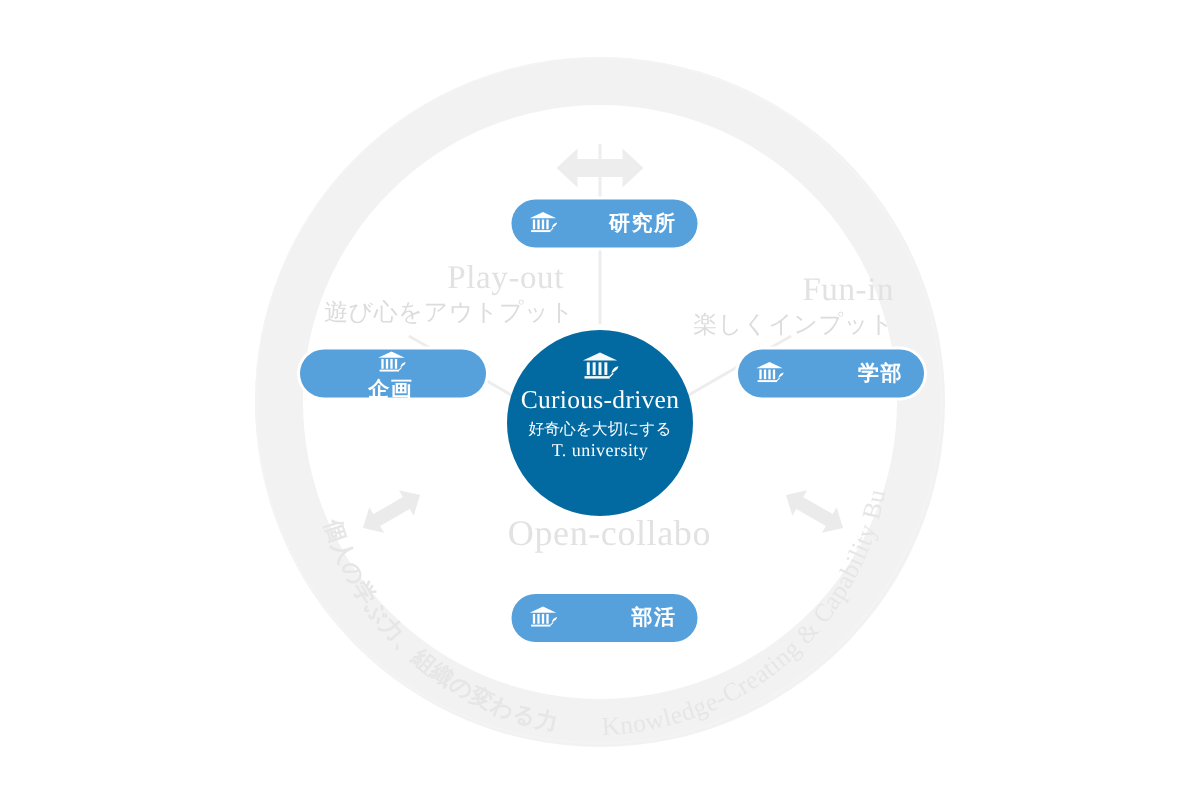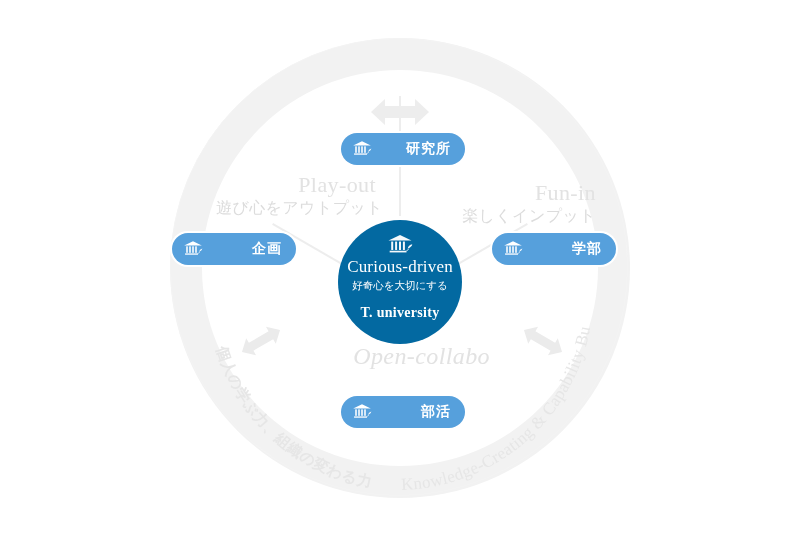--- a/index.html
+++ b/index.html
@@ -75,26 +75,24 @@
     white-space: nowrap;
   }
   .center-sub {
     font-size: 10.5px;
     color: #ffffff;
     margin-top: 2px;
     white-space: nowrap;
   }
   .center-uni {
     font-family: "Liberation Serif", "DejaVu Serif", serif;
-    font-size: 14px;
+    font-size: 12px;
     color: #ffffff;
-    margin-top: 12px;
     letter-spacing: .3px;
     white-space: nowrap;
-    font-weight: bold;
   }
 
   
   .spoke {
     position: absolute;
     background: #ededed;
     z-index: 2;
   }
   .spoke-up {
     left: 399px; top: 96px;
@@ -138,21 +136,21 @@
     letter-spacing: .4px;
   }
   .section .jp {
     font-size: 16px;
     color: #dcdcdc;
     margin-top: 1px;
     letter-spacing: .4px;
   }
   .section-playout  { left: 216px; top: 172px; width: 160px; }
   .section-funin    { left: 436px; top: 172px; width: 160px; margin-top: 8px; }
-  .section-opencollabo { left: 310px; top: 343px; width: 180px; font-style: italic; }
+  .section-opencollabo { left: 294px; top: 343px; width: 180px; }
   .section-opencollabo .en { font-size: 24px; }
 
   
   .pill {
     position: absolute;
     height: 32px;
     border-radius: 17px;
     background: #56a0dc;
     display: flex;
     align-items: center;
@@ -169,21 +167,21 @@
     flex: 1 1 auto;
     text-align: right;
     color: #ffffff;
     font-size: 14px;
     font-weight: bold;
     letter-spacing: 1px;
     white-space: nowrap;
   }
 
   .pill-kenkyujo { left: 341px; top: 133px; width: 124px; }
-  .pill-kikaku   { left: 172px; top: 233px; width: 124px; }
+  .pill-kikaku   { left: 200px; top: 233px; width: 124px; flex-direction: column; }
   .pill-gakubu   { left: 492px; top: 233px; width: 124px; }
   .pill-bukatsu  { left: 341px; top: 396px; width: 124px; }
   .pill-kyoyu    { left: 341px; top: 430px; width: 124px; }
 
   
   .arc-text {
     position: absolute;
     left: 170px; top: 38px;
     width: 460px; height: 460px;
     z-index: 5;

